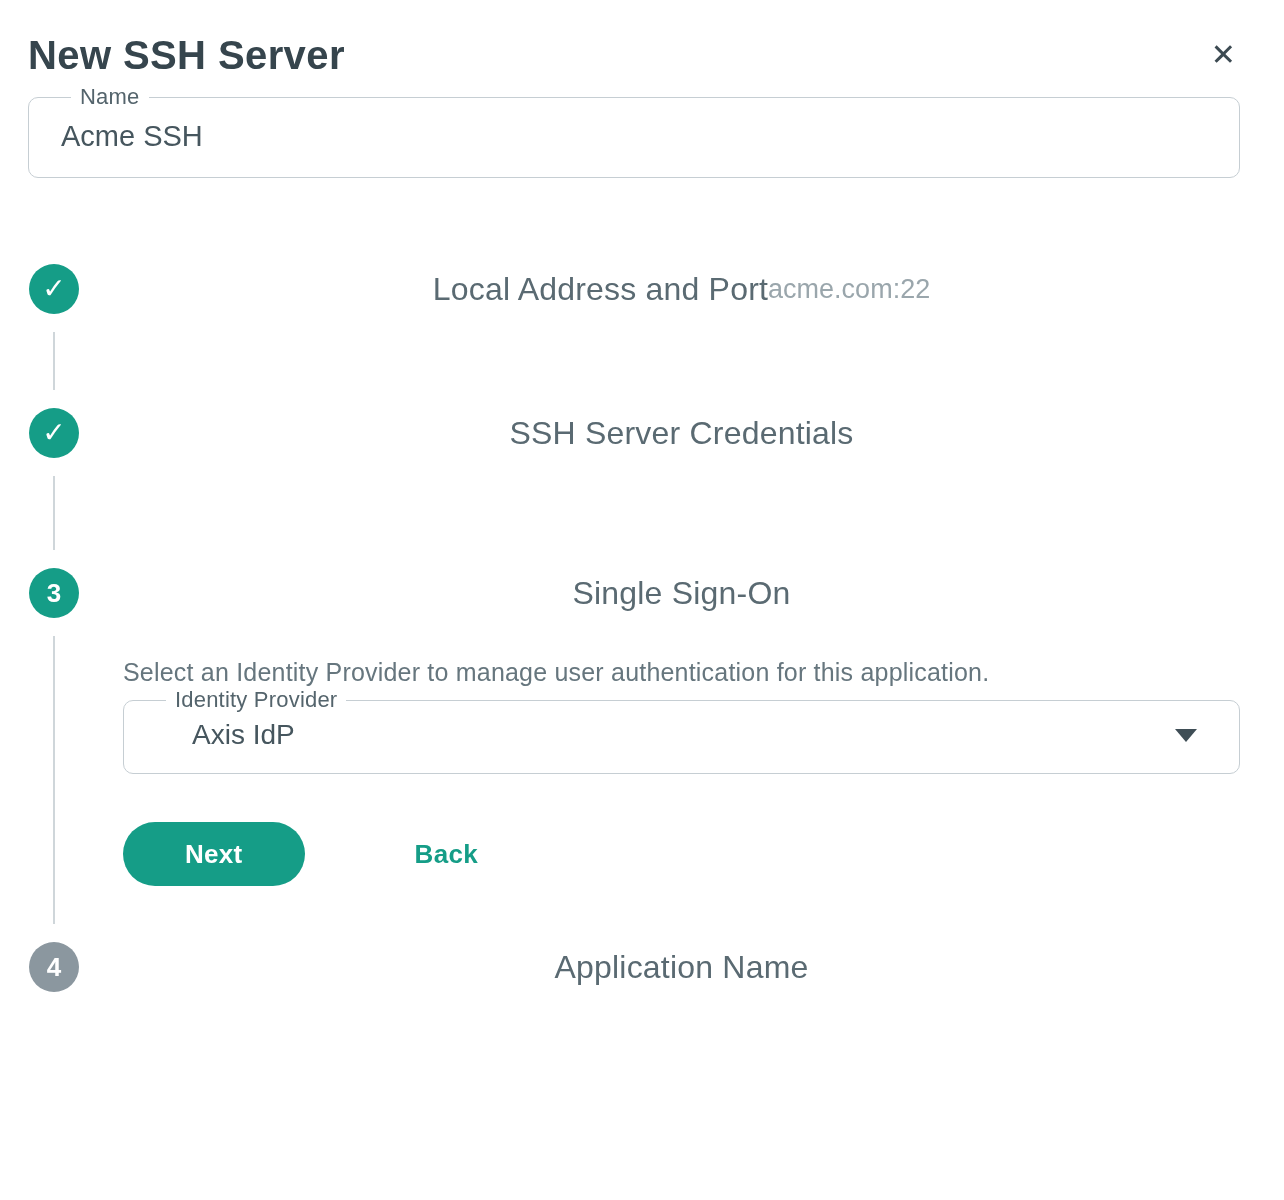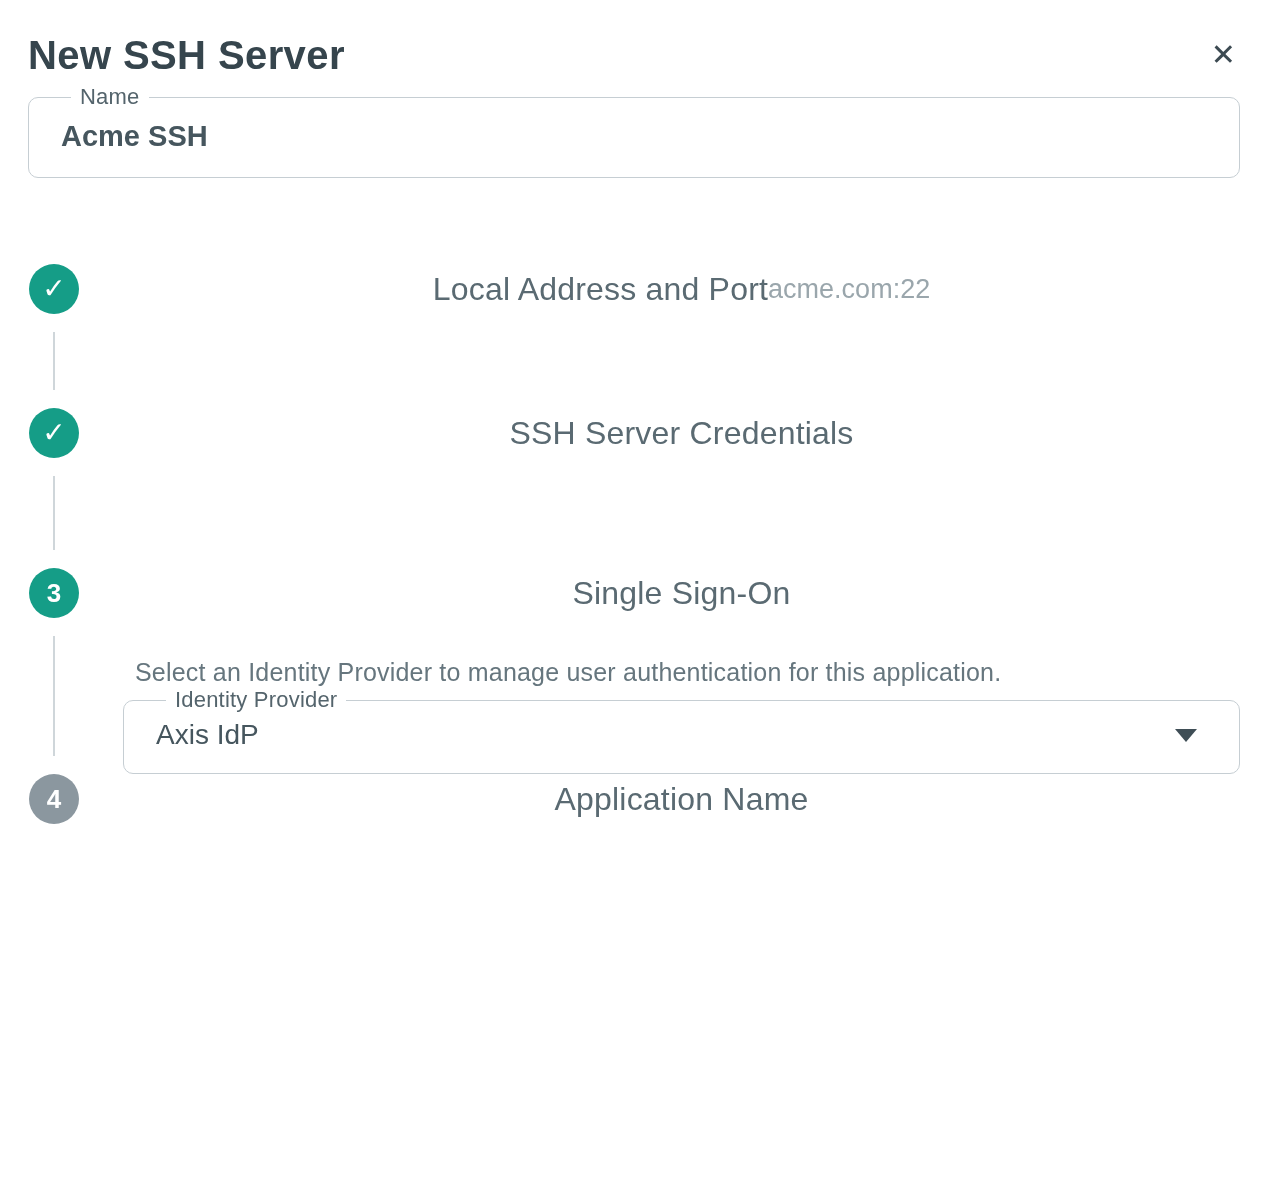--- a/index.html
+++ b/index.html
@@ -41,21 +41,20 @@
   fieldset.field legend{
     font-size:22px;font-weight:400;color:#54646c;
     padding:0 9px;margin-left:16px;letter-spacing:.2px;
   }
   .name-field{margin-top:44px;}
   .field-input{
     display:block;width:100%;
     border:none;outline:none;background:transparent;
     font-family:inherit;font-size:29px;color:#46565e;
     padding:10px 0 20px 6px;
-    font-weight:bold;
   }
   
   .steps{margin-top:86px;}
   .step{display:flex;}
   .step-rail{
     flex:0 0 52px;width:52px;
     display:flex;flex-direction:column;align-items:center;
   }
   .circle{
     width:50px;height:50px;border-radius:50%;
@@ -71,24 +70,24 @@
   .step-title-row{
     display:flex;justify-content:center;align-items:center;
     min-height:50px;
   }
   .step-label{font-size:32px;color:#5a6a72;letter-spacing:.2px;}
   .step-meta{font-size:27px;color:#9aa6ac;}
   .step--1{min-height:144px;}
   .step--2{min-height:160px;}
   
   .step-desc{
-    margin:40px 0 0 12px;font-size:25px;color:#66767e;letter-spacing:.2px;
+    margin:40px 0 0 0;font-size:25px;color:#66767e;letter-spacing:.2px;
   }
   .idp-field{margin-top:52px;}
-  .idp-row{display:flex;align-items:center;padding:6px 2px 18px 6px;}
+  .idp-row{display:flex;align-items:center;padding:6px 2px 18px 6px;margin-left:36px;}
   .idp-value{flex:1;font-size:28px;color:#46565e;}
   .caret{
     width:0;height:0;margin-right:14px;
     border-left:11px solid transparent;
     border-right:11px solid transparent;
     border-top:13px solid #3f4e56;
   }
   .buttons{display:flex;align-items:center;margin-top:48px;margin-bottom:56px;}
   .next-btn{
     background:var(--color-accent);color:#fff;
@@ -166,20 +165,24 @@
         <p class="step-desc">Select an Identity Provider to manage user authentication for this application.</p>
 
         <fieldset class="field idp-field">
           <legend>Identity Provider</legend>
           <div class="idp-row">
             <span class="idp-value">Axis IdP</span>
             <span class="caret"></span>
           </div>
         </fieldset>
 
+        <div class="buttons">
+          <button class="next-btn">Next</button>
+          <button class="back-btn">Back</button>
+        </div>
       </div>
     </div>
 
     <div class="step step--4">
       <div class="step-rail">
         <div class="circle upcoming">
           <span class="num">4</span>
         </div>
       </div>
       <div class="step-main">

